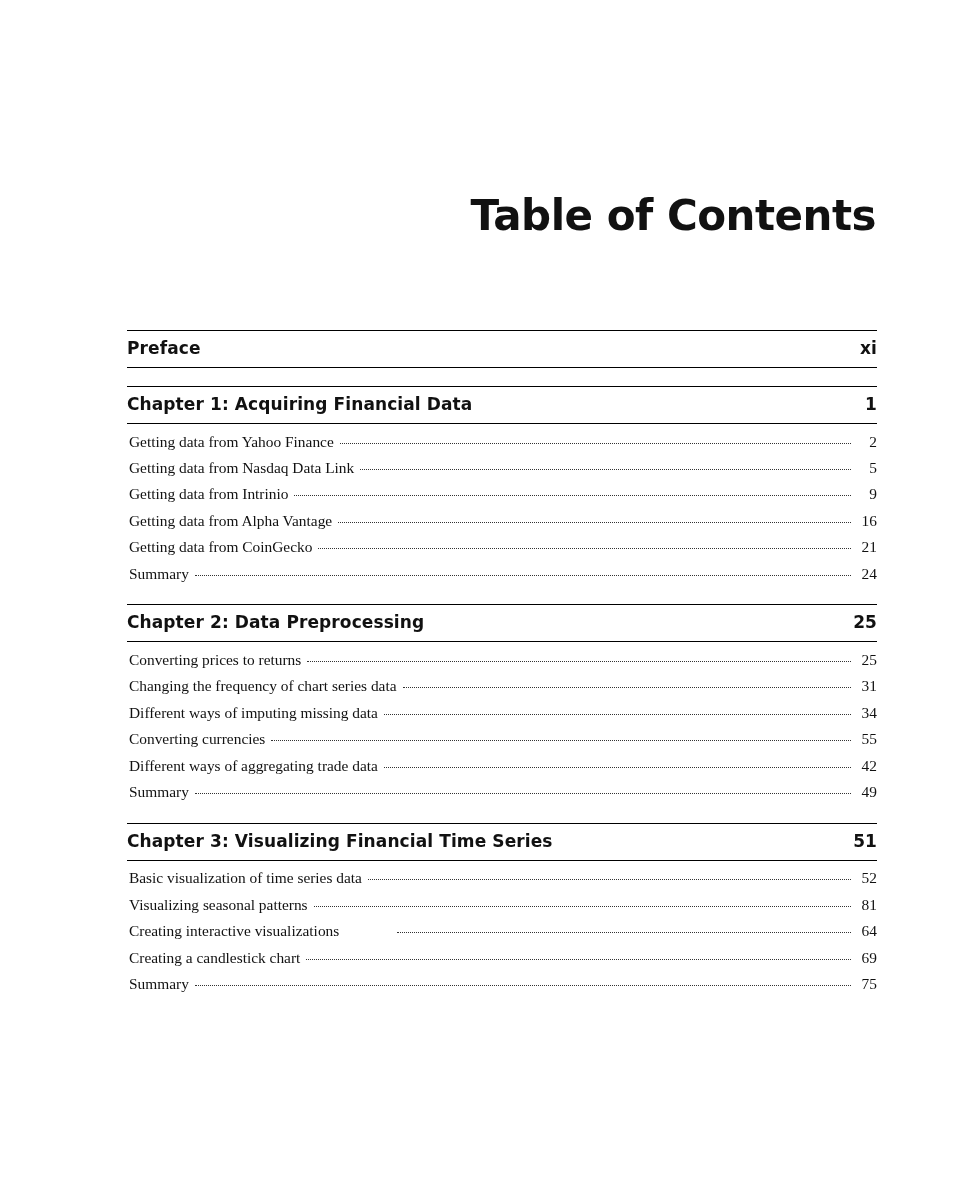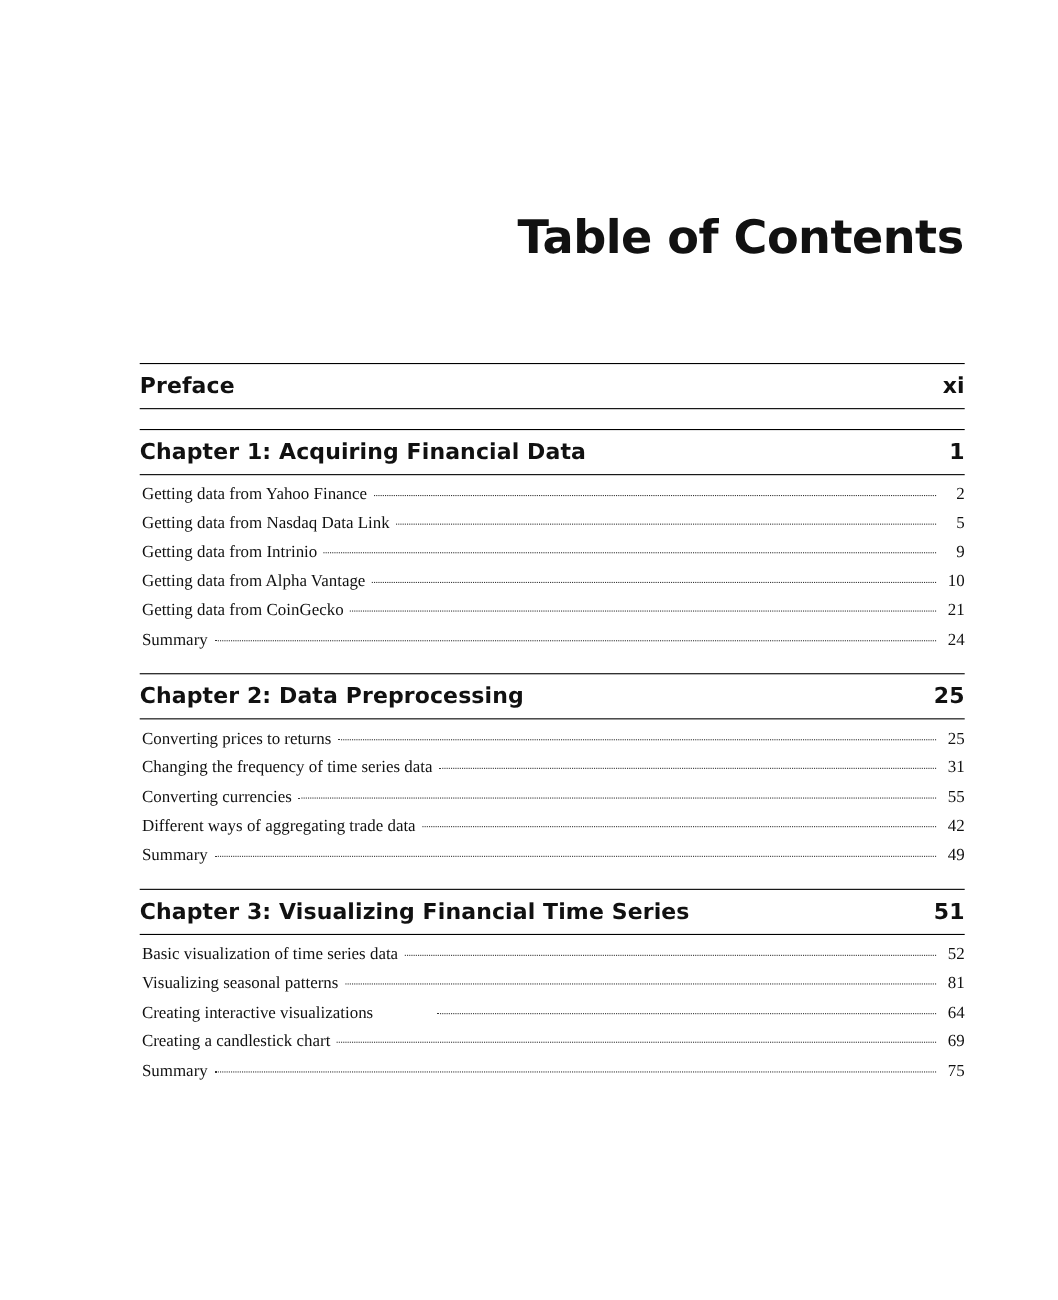--- a/index.html
+++ b/index.html
@@ -52,21 +52,21 @@
   .section.first {
     border-top: 1.3px solid #000000;
   }
 
   .section-row {
     display: flex;
     align-items: baseline;
     justify-content: space-between;
     font-family: "DejaVu Sans", sans-serif;
     font-weight: bold;
-    font-size: 20px;
+    font-size: 17px;
     color: #111111;
     padding-bottom: 9px;
     border-bottom: 1.3px solid #000000;
     letter-spacing: 0.1px;
   }
   .section-row .label {
     white-space: nowrap;
   }
   .section-row .page-num {
     white-space: nowrap;
@@ -147,21 +147,21 @@
           <span class="epage">5</span>
         </div>
         <div class="entry">
           <span class="etitle">Getting data from Intrinio</span>
           <span class="dots"></span>
           <span class="epage">9</span>
         </div>
         <div class="entry">
           <span class="etitle">Getting data from Alpha Vantage</span>
           <span class="dots"></span>
-          <span class="epage">10</span>
+          <span class="epage">16</span>
         </div>
         <div class="entry">
           <span class="etitle">Getting data from CoinGecko</span>
           <span class="dots"></span>
           <span class="epage">21</span>
         </div>
         <div class="entry">
           <span class="etitle">Summary</span>
           <span class="dots"></span>
           <span class="epage">24</span>
@@ -176,23 +176,28 @@
         <span class="label">Chapter 2:  Data Preprocessing</span>
         <span class="page-num">25</span>
       </div>
       <div class="entries">
         <div class="entry">
           <span class="etitle">Converting prices to returns</span>
           <span class="dots"></span>
           <span class="epage">25</span>
         </div>
         <div class="entry">
-          <span class="etitle">Changing the frequency of time series data</span>
+          <span class="etitle">Changing the frequency of chart series data</span>
           <span class="dots"></span>
           <span class="epage">31</span>
+        </div>
+        <div class="entry">
+          <span class="etitle">Different ways of imputing missing data</span>
+          <span class="dots"></span>
+          <span class="epage">34</span>
         </div>
         <div class="entry">
           <span class="etitle">Converting currencies</span>
           <span class="dots"></span>
           <span class="epage">55</span>
         </div>
         <div class="entry">
           <span class="etitle">Different ways of aggregating trade data</span>
           <span class="dots"></span>
           <span class="epage">42</span>

